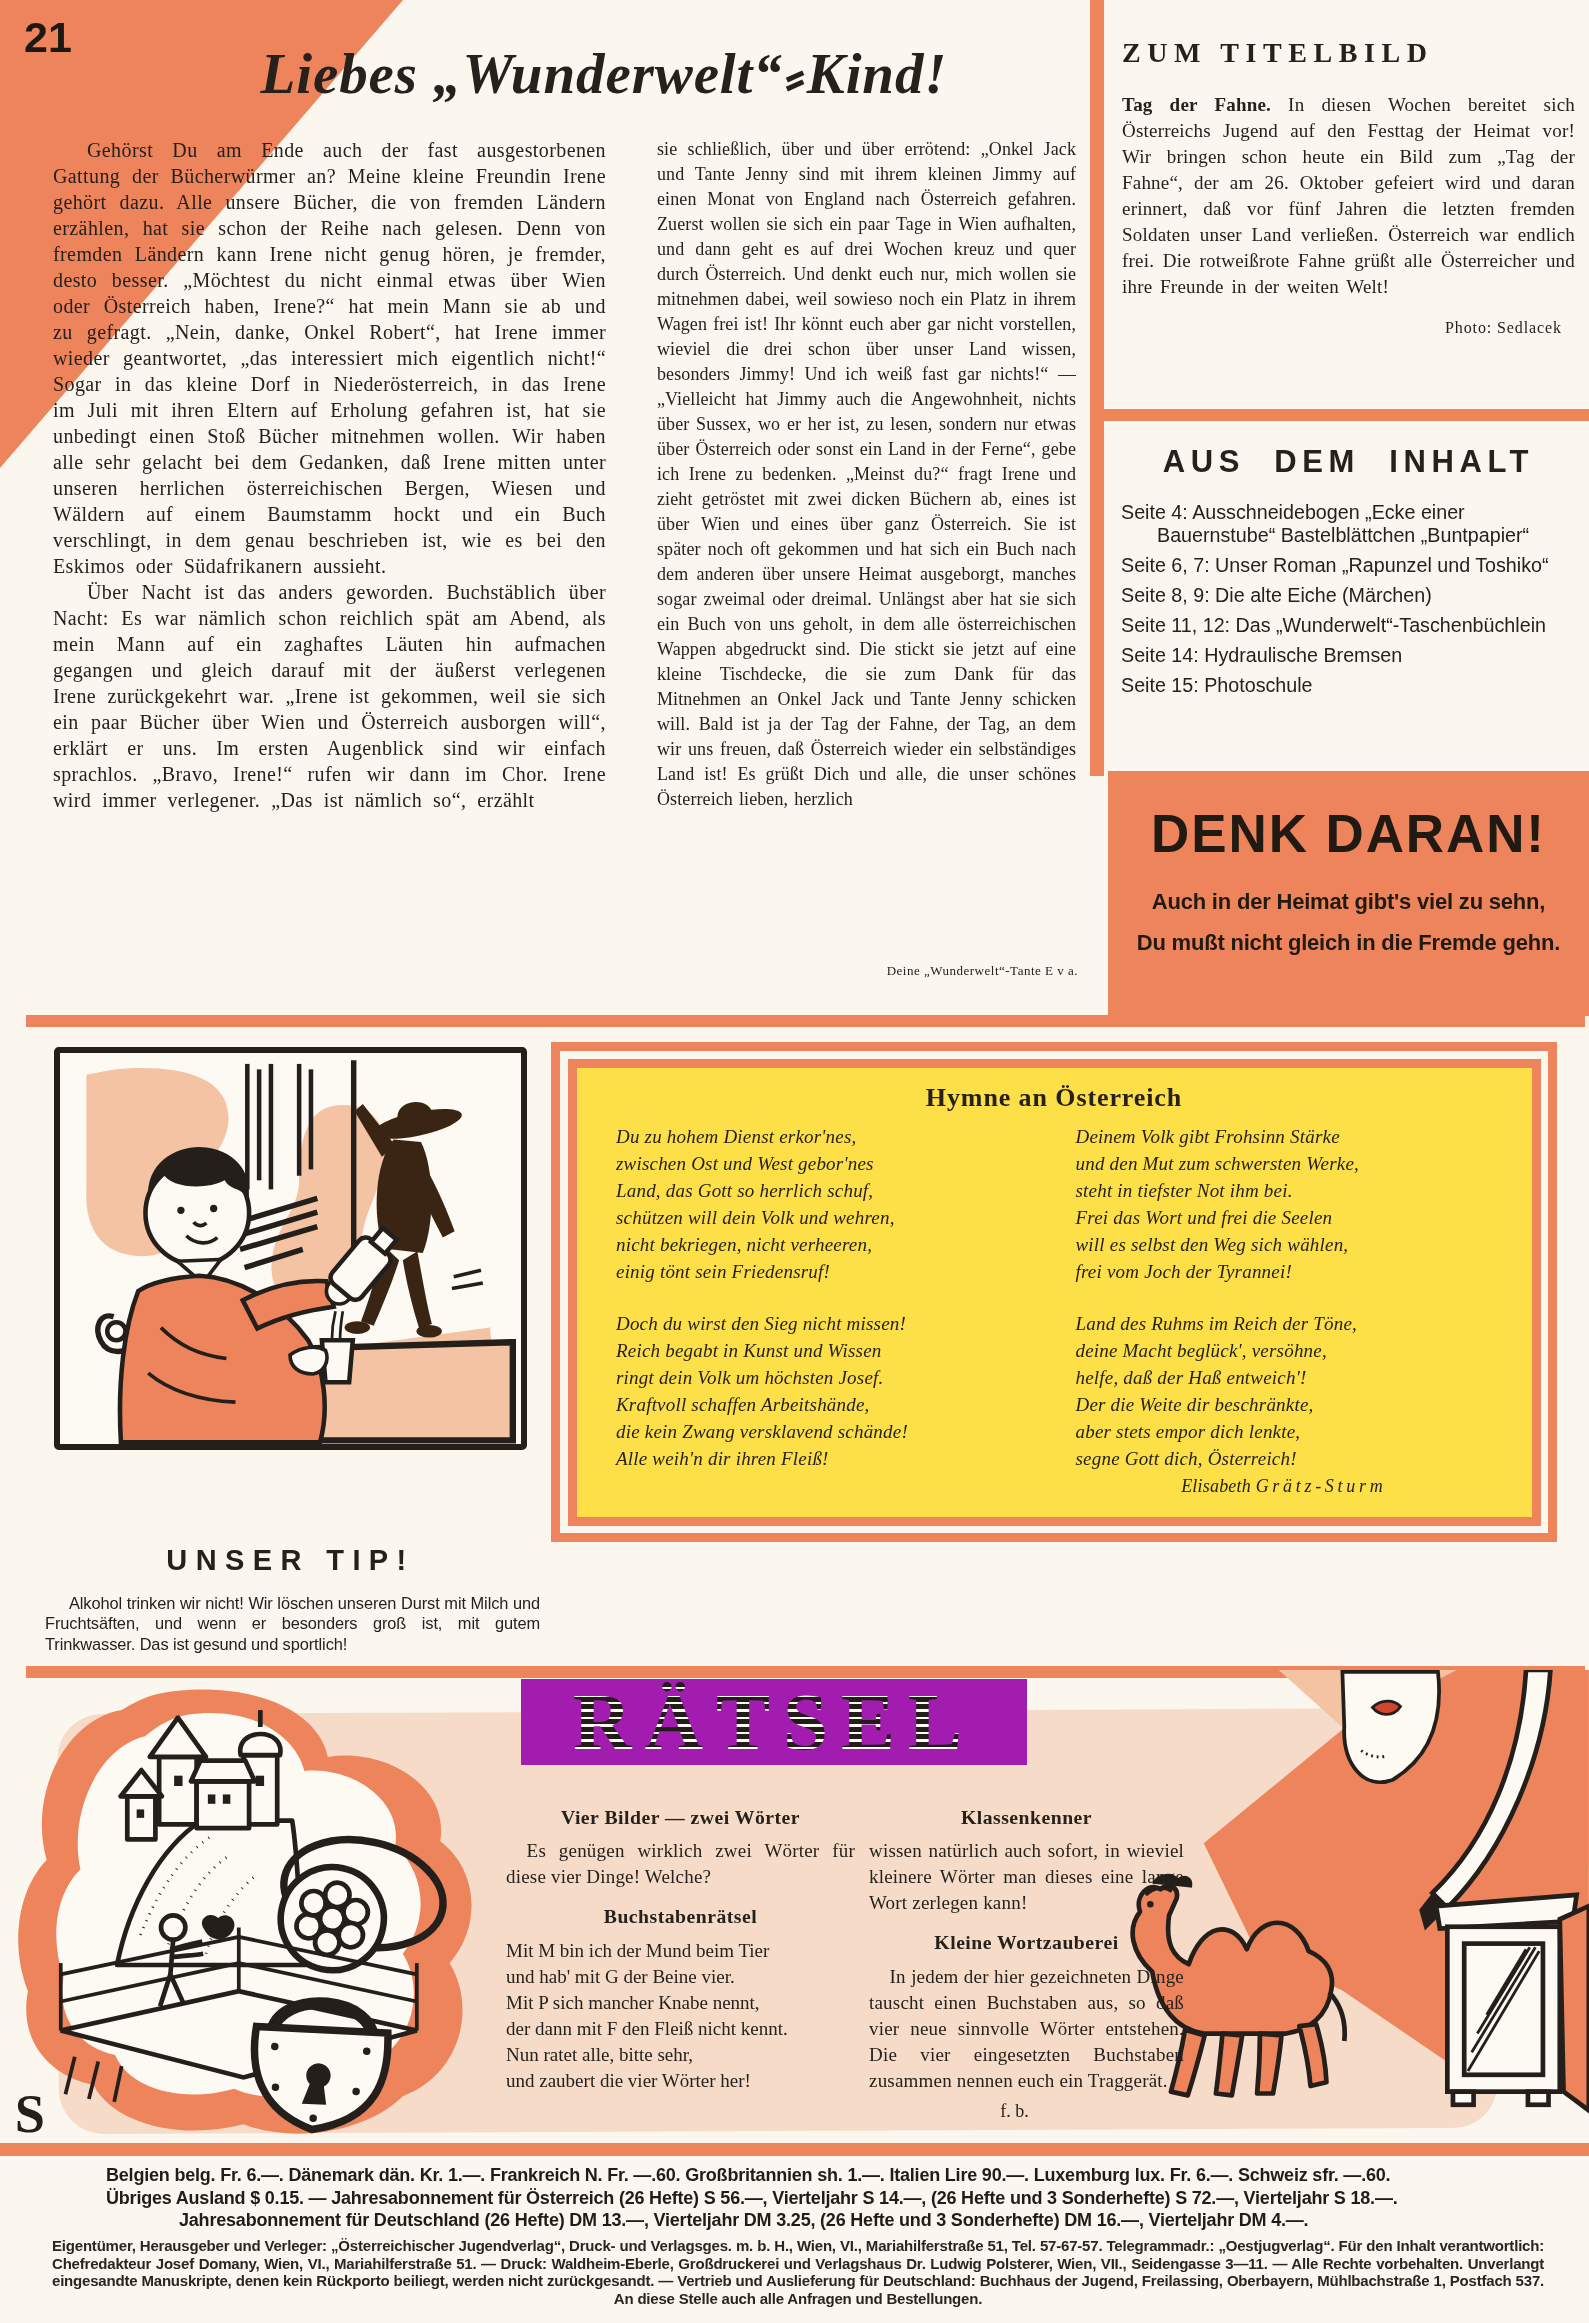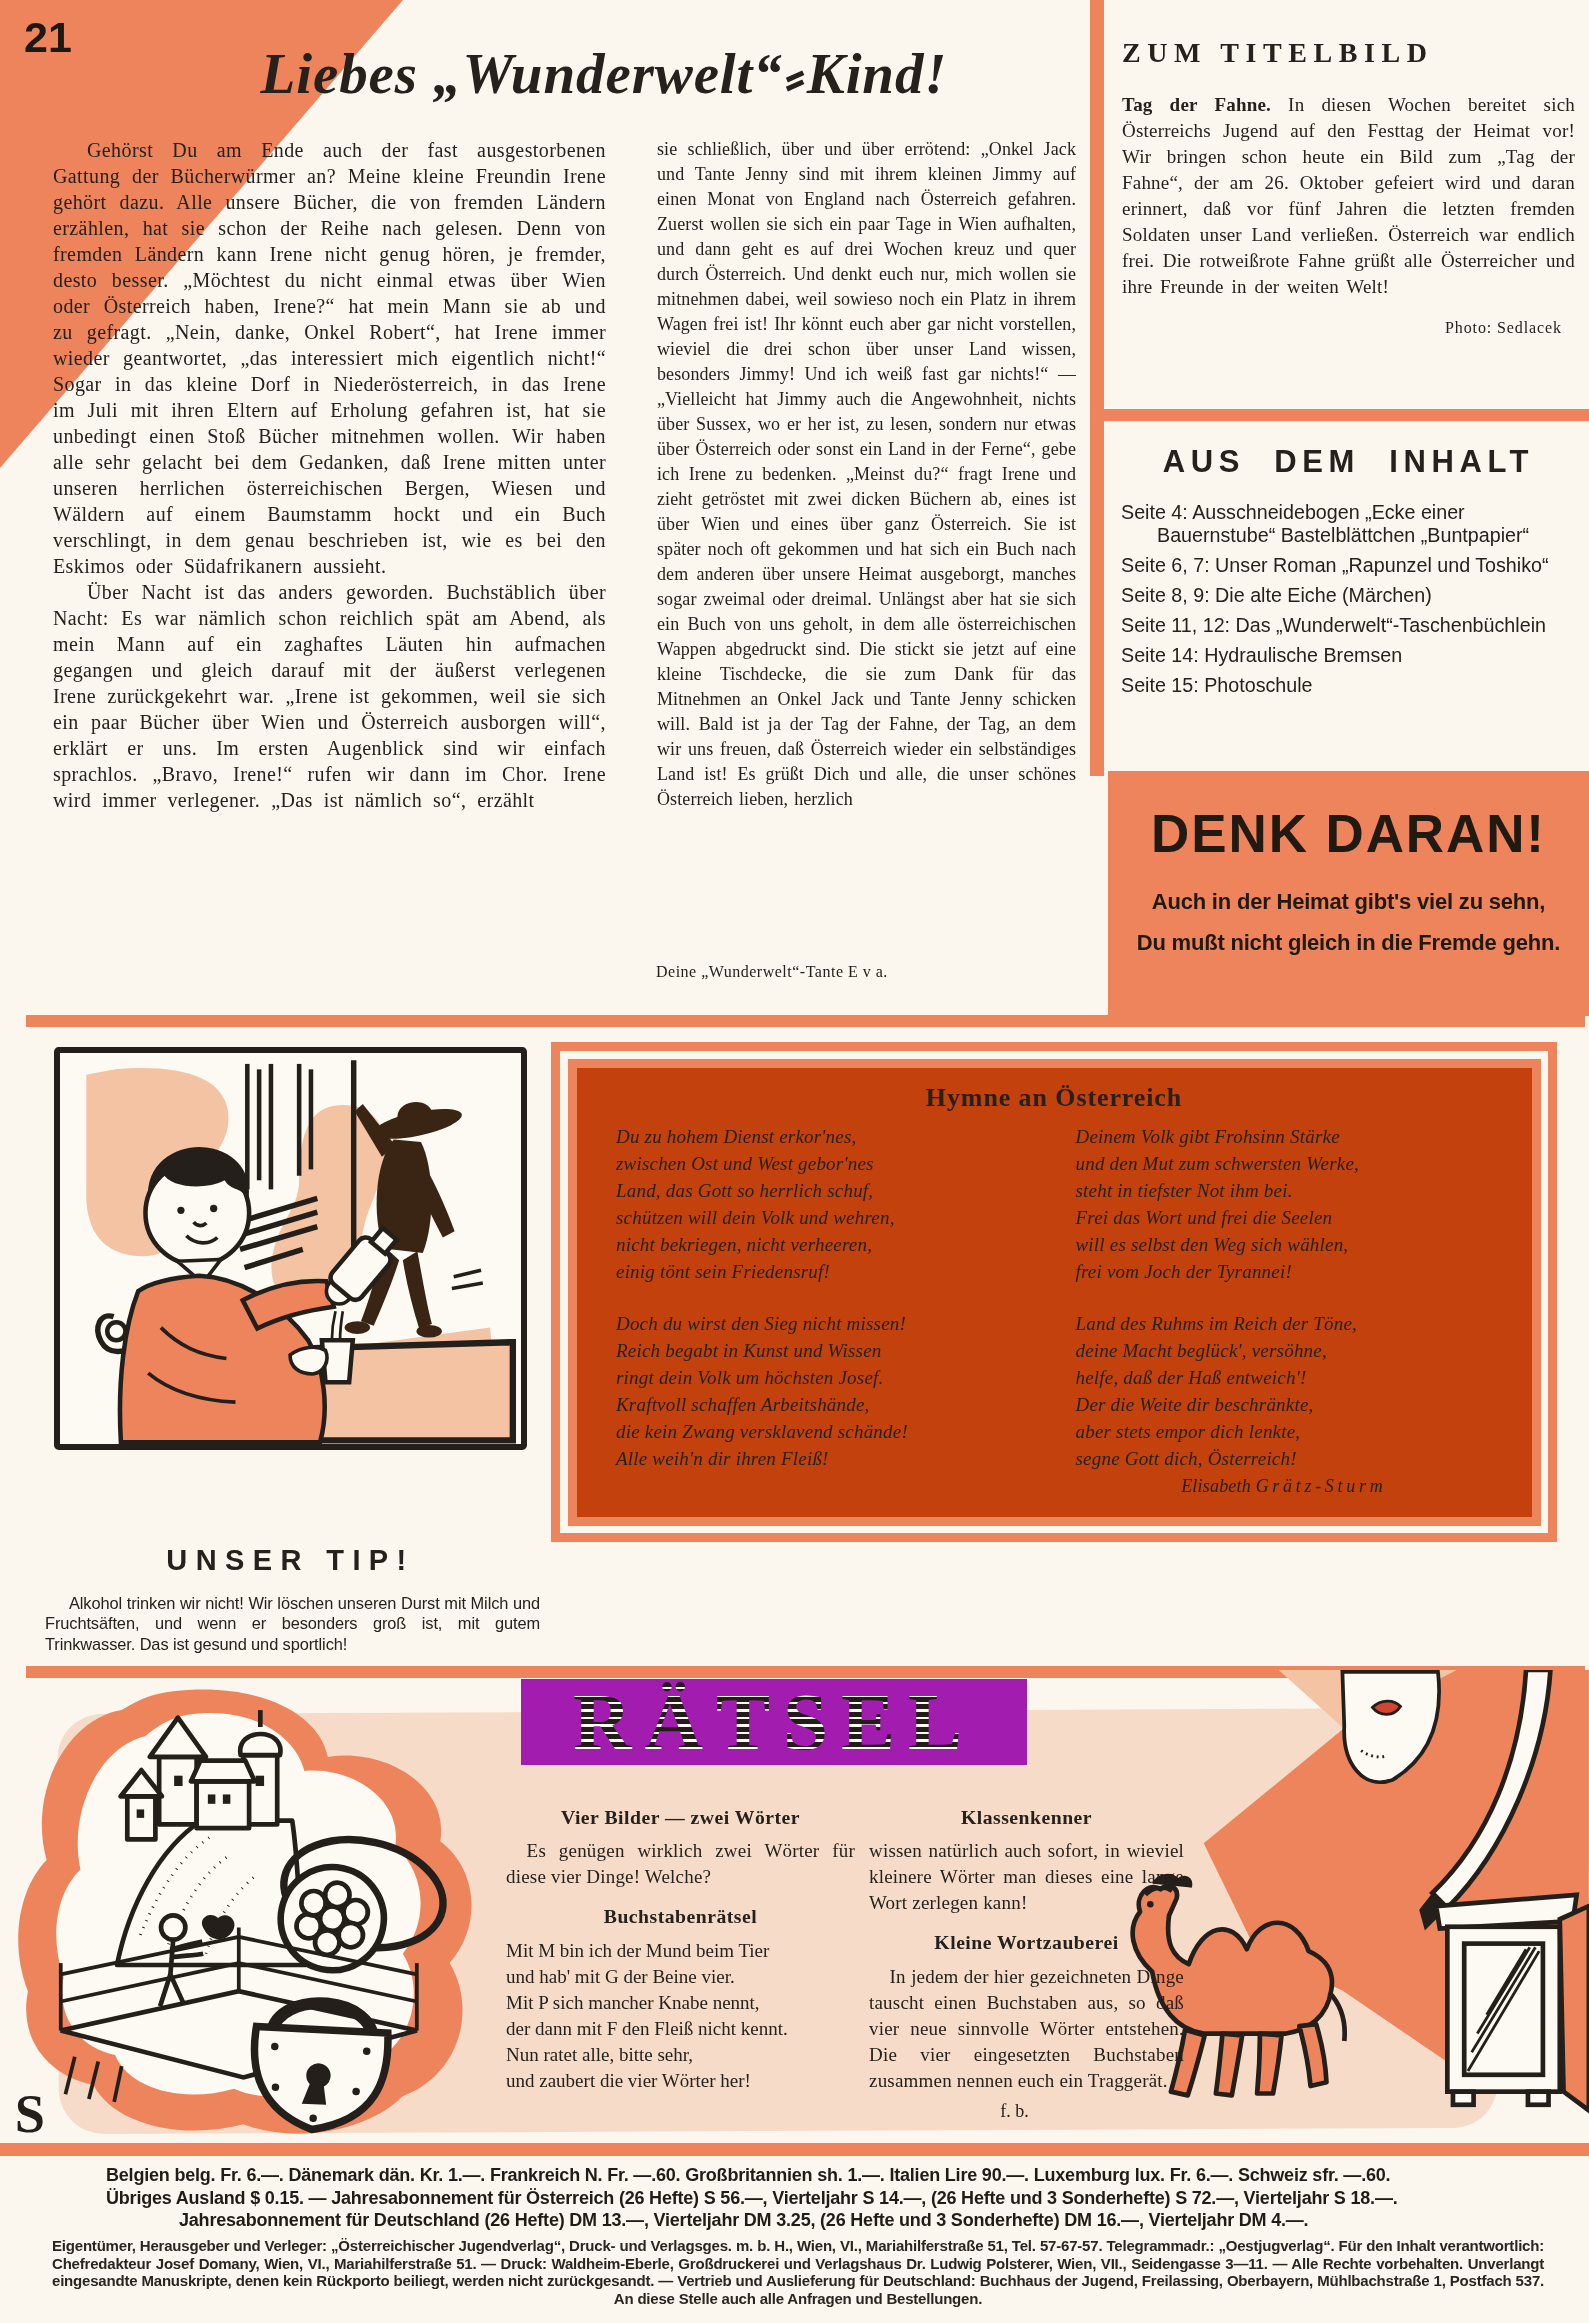--- a/index.html
+++ b/index.html
@@ -20,21 +20,21 @@
   .dhy i{position:absolute;left:3.7px;width:18px;height:4.7px;background:#26211c;transform:rotate(-24deg);}
   .dhy i:first-child{top:7.5px;} .dhy i:last-child{top:16px;}
 
   
   .letter-cols{left:53px;top:137px;width:1023px;height:845px;display:flex;gap:51px;
                overflow:hidden;text-align:justify;}
   .lcol1{width:553px;font-size:20px;line-height:26px;letter-spacing:0.4px;word-spacing:5.6px;}
   .lcol1 p{margin:0;text-indent:34px;}
   .lcol2{flex:1;font-size:18px;line-height:25px;letter-spacing:0.1px;word-spacing:1.4px;}
   .lcol2 p{margin:0;}
-  .letter-sig{left:656px;top:963px;width:422px;text-align:left;font-size:16px;letter-spacing:0.5px;}
+  .letter-sig{left:656px;top:963px;width:422px;text-align:right;font-size:13px;letter-spacing:0.5px;}
 
   
   .side-bar-v{left:1090px;top:0;width:14px;height:776px;background:#ed845c;}
   .tb-block{left:1122px;top:37px;width:453px;}
   .tb-head{font-weight:bold;font-size:28px;letter-spacing:6.6px;white-space:nowrap;}
   .tb-body{margin-top:22.5px;font-size:19px;line-height:26px;text-align:justify;letter-spacing:0.2px;word-spacing:2.8px;}
   .tb-credit{margin-top:9.4px;text-align:right;font-size:16px;letter-spacing:0.9px;padding-right:13px;}
   .side-hr{left:1090px;top:409px;width:499px;height:12px;background:#ed845c;}
   .inh-block{left:1121px;top:444px;width:455px;font-family:"Liberation Sans","DejaVu Sans",sans-serif;}
   .inh-head{text-align:center;font-weight:bold;font-size:31px;letter-spacing:5.6px;word-spacing:15px;white-space:nowrap;}
@@ -57,21 +57,21 @@
   .milk-frame svg{display:block;width:100%;height:100%;}
   .tip-head{left:54px;top:1544px;width:473px;text-align:center;font-family:"Liberation Sans",sans-serif;
             font-weight:bold;font-size:29px;letter-spacing:8.4px;}
   .tip-cap{left:45px;top:1593px;width:495px;font-family:"Liberation Sans",sans-serif;font-size:16.4px;
            line-height:20.4px;text-align:justify;letter-spacing:-0.1px;}
   .tip-cap p{margin:0;text-indent:24px;}
 
   
   .hymne-outer{left:551px;top:1042px;width:1006px;height:500px;box-sizing:border-box;
                border:9.4px solid #ed845c;background:#fbf7ee;padding:7.5px;}
-  .hymne-inner{box-sizing:border-box;height:100%;border:9.4px solid #ed845c;background:#c2410c;
+  .hymne-inner{box-sizing:border-box;height:100%;border:9.4px solid #ed845c;background:#fde047;
                padding:15px 32px 0 32px;}
   .hymne-head{text-align:center;font-weight:bold;font-size:26px;letter-spacing:0.9px;}
   .hymne-cols{display:flex;gap:43px;margin-top:10px;padding:0 7.5px;font-style:italic;}
   .hymne-col{width:50%;font-size:19px;line-height:27px;letter-spacing:0.2px;}
   .stanza{margin-bottom:25px;}
   .hymne-author{text-align:center;font-size:18px;margin-top:-3.7px;}
   .hymne-author .ls{letter-spacing:3.7px;}
 
   
   .raetsel-bg{left:58px;top:1711px;width:1439px;height:420px;background:#f6dcc8;border-radius:45px;

